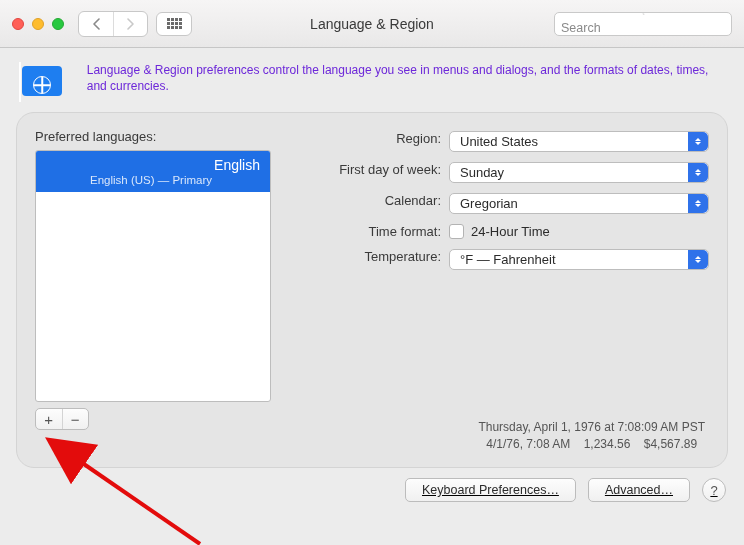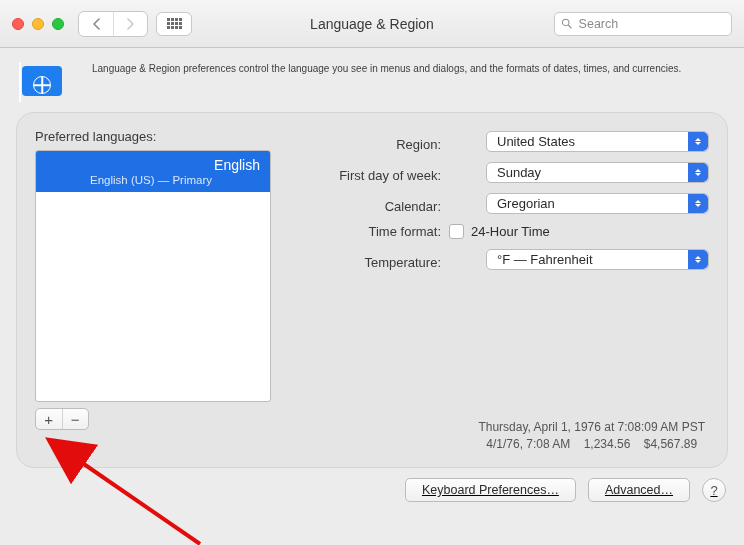--- a/index.html
+++ b/index.html
@@ -24,35 +24,35 @@
   .tl.max     { background:#28c840; border:0.5px solid #26a934;}
 
   .navgrp { display: flex; border: 1px solid #c8c8c8; border-radius: 6px; overflow: hidden; background:#fff; }
   .navbtn { width: 34px; height: 24px; display:flex; align-items:center; justify-content:center; color:#888; font-size:14px; }
   .navbtn + .navbtn { border-left: 1px solid #dcdcdc; }
   .gridbtn { width: 36px; height:24px; border:1px solid #c8c8c8; border-radius:6px; background:#fff; display:flex; align-items:center; justify-content:center; }
   .gridicon { display:grid; grid-template-columns:repeat(4,3px); grid-template-rows:repeat(3,3px); gap:1px;}
   .gridicon span { background:#6b6b6b; width:3px; height:3px;}
 
   .wintitle { position:absolute; left:0; right:0; text-align:center; font-size:14px; color:#3a3a3a; pointer-events:none;}
-  .search { margin-left:auto; width:178px; height:24px; background:#fff; border:1px solid #c9c9c9; border-radius:5px; display:flex; align-items:center; padding:0 6px; gap:6px; }
+  .search { margin-left:auto; width:178px; height:24px; background:#fff; border:1px solid #c9c9c9; border-radius:5px; display:flex; align-items:center; padding:0 6px; gap:6px;flex-direction:column; }
   .search svg{width:13px;height:13px;fill:#8a8a8a;}
   .search input{ border:none; outline:none; font-size:12.5px; width:100%; color:#333; background:transparent;}
   .search input::placeholder{color:#8a8a8a;}
 
   
   .descrow { display:flex; align-items:flex-start; gap:18px; padding:14px 22px 10px 22px;}
   .flagicon{ width:52px; height:40px; position:relative;}
   .flagicon .flag{ width:40px; height:30px; border-radius:4px; background:#1e7ef0; position:relative; margin-top:4px;}
   .flagicon .flag::before{content:""; position:absolute; background:#fff; width:2px; height:40px; left:-3px; top:-4px;}
   .flagicon .globe{position:absolute; width:18px; height:18px; border:1.5px solid #fff; border-radius:50%; left:11px; top:10px;}
   .flagicon .globe::before, .flagicon .globe::after{content:""; position:absolute; background:#fff;}
   .flagicon .globe::before{width:100%; height:1.5px; top:50%; transform:translateY(-50%);}
   .flagicon .globe::after{width:1.5px; height:100%; left:50%; transform:translateX(-50%);}
-  .desc{ font-size:10px; color:#404040; line-height:1.35; }
+  .desc{ font-size:12px; color:#6d28d9; line-height:1.35; }
 
   
   .panel {
     margin: 0 16px;
     background:#e5e5e5;
     border:1px solid #d4d4d4;
     border-radius:18px;
     padding:16px 18px 18px 18px;
     height: 356px;
     position:relative;
@@ -64,21 +64,21 @@
     height:252px; background:#fff; border:1px solid #bdbdbd; border-radius:3px; overflow:hidden;
   }
   .langitem{ background:#1f6fe5; color:#fff; padding:6px 10px;}
   .langitem .ln{ font-size:14px; font-weight:500;text-align:right;}
   .langitem .sub{ font-size:11.5px; color:#d8e6fb; margin-top:1px;padding-left:44px;}
   .addremove{ margin-top:6px; display:flex; border:1px solid #bdbdbd; border-radius:5px; overflow:hidden; width:54px; height:22px; background:linear-gradient(#fdfdfd,#f1f1f1);}
   .arb{ flex:1; display:flex; align-items:center; justify-content:center; font-size:15px; color:#555;}
   .arb + .arb{ border-left:1px solid #d4d4d4;}
 
   .rightcol{ flex:1; padding-top:2px;}
-  .frow{ display:flex; align-items:flex-end; margin-bottom:10px;gap:37px;}
+  .frow{ display:flex; align-items:flex-start; margin-bottom:10px;}
   .frow .flbl{ width:152px; text-align:right; font-size:13px; color:#3a3a3a; padding-right:8px;}
   .popup{ flex:1; height:21px; background:#fff; border:1px solid #bdbdbd; border-radius:5px; position:relative; display:flex; align-items:center; padding:0 28px 0 10px; font-size:13px; color:#2b2b2b;}
   .popup .cap{
     position:absolute; right:0; top:0; bottom:0; width:20px;
     background:#2f72ea; border-top-right-radius:5px; border-bottom-right-radius:5px;
     display:flex; flex-direction:column; align-items:center; justify-content:center; gap:0px;
   }
   .popup .cap .tri{width:0;height:0;border-left:3.5px solid transparent;border-right:3.5px solid transparent;}
   .popup .cap .up{border-bottom:3.5px solid #fff; margin-bottom:1.5px;}
   .popup .cap .dn{border-top:3.5px solid #fff;}

